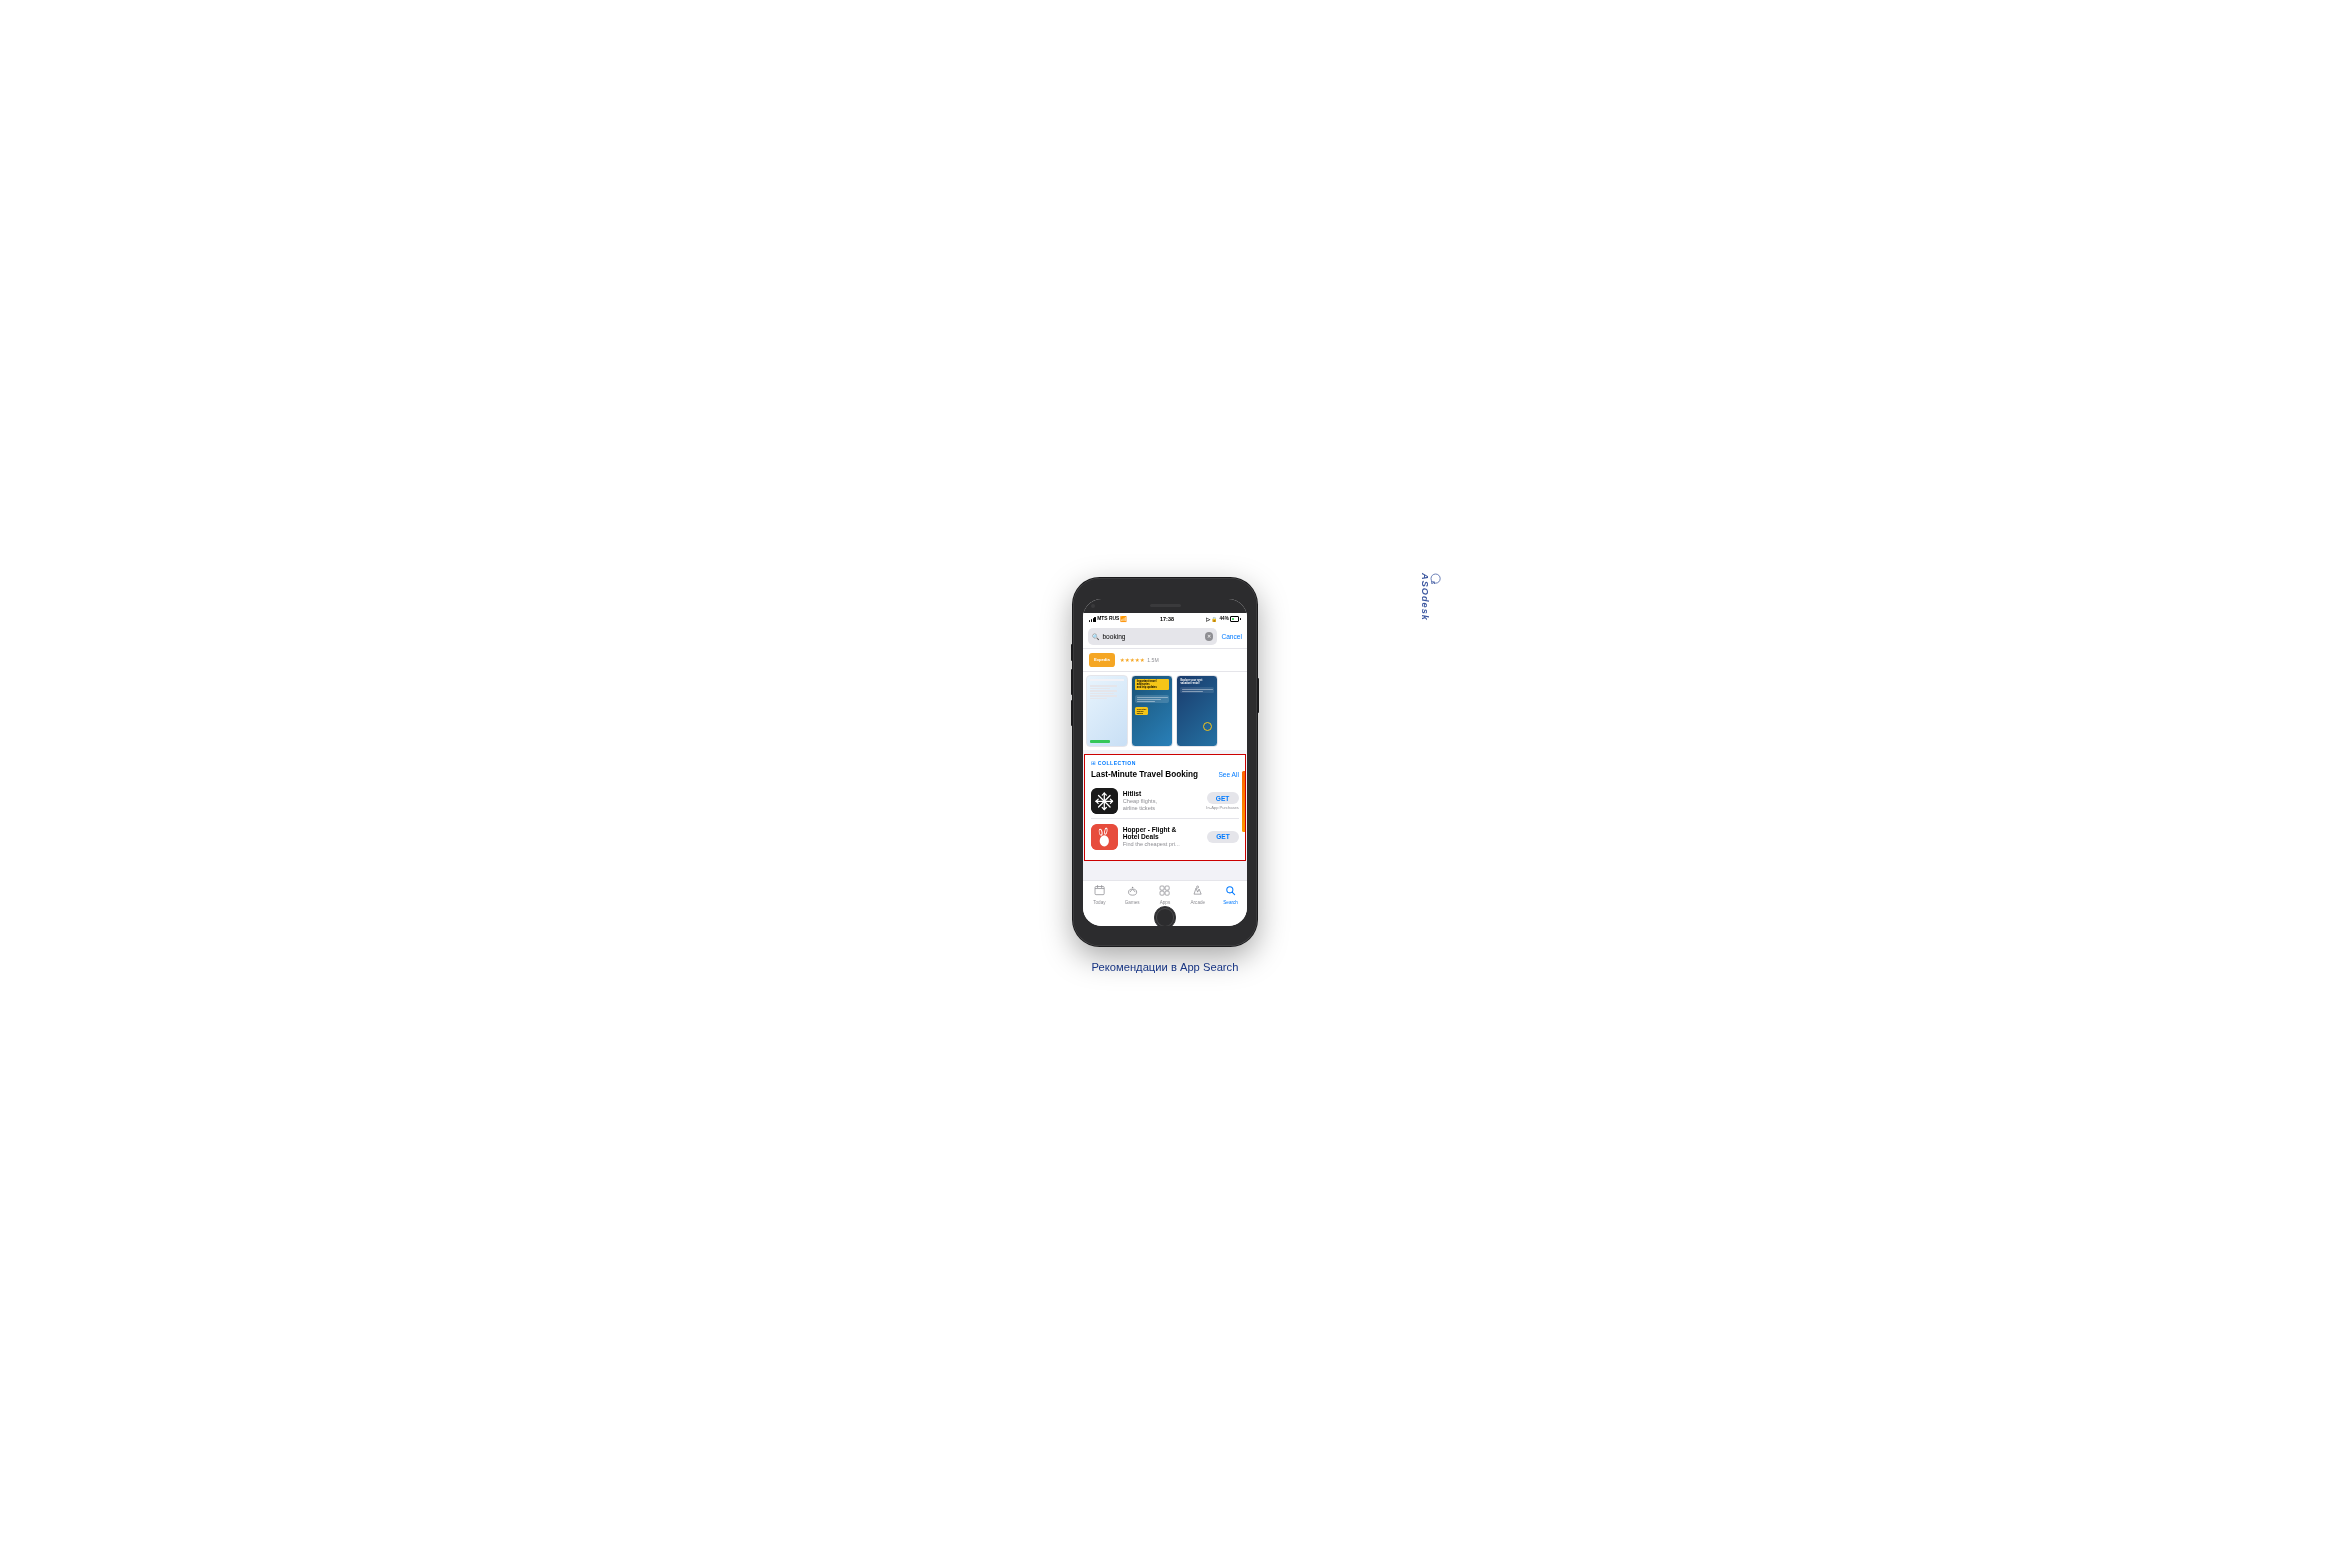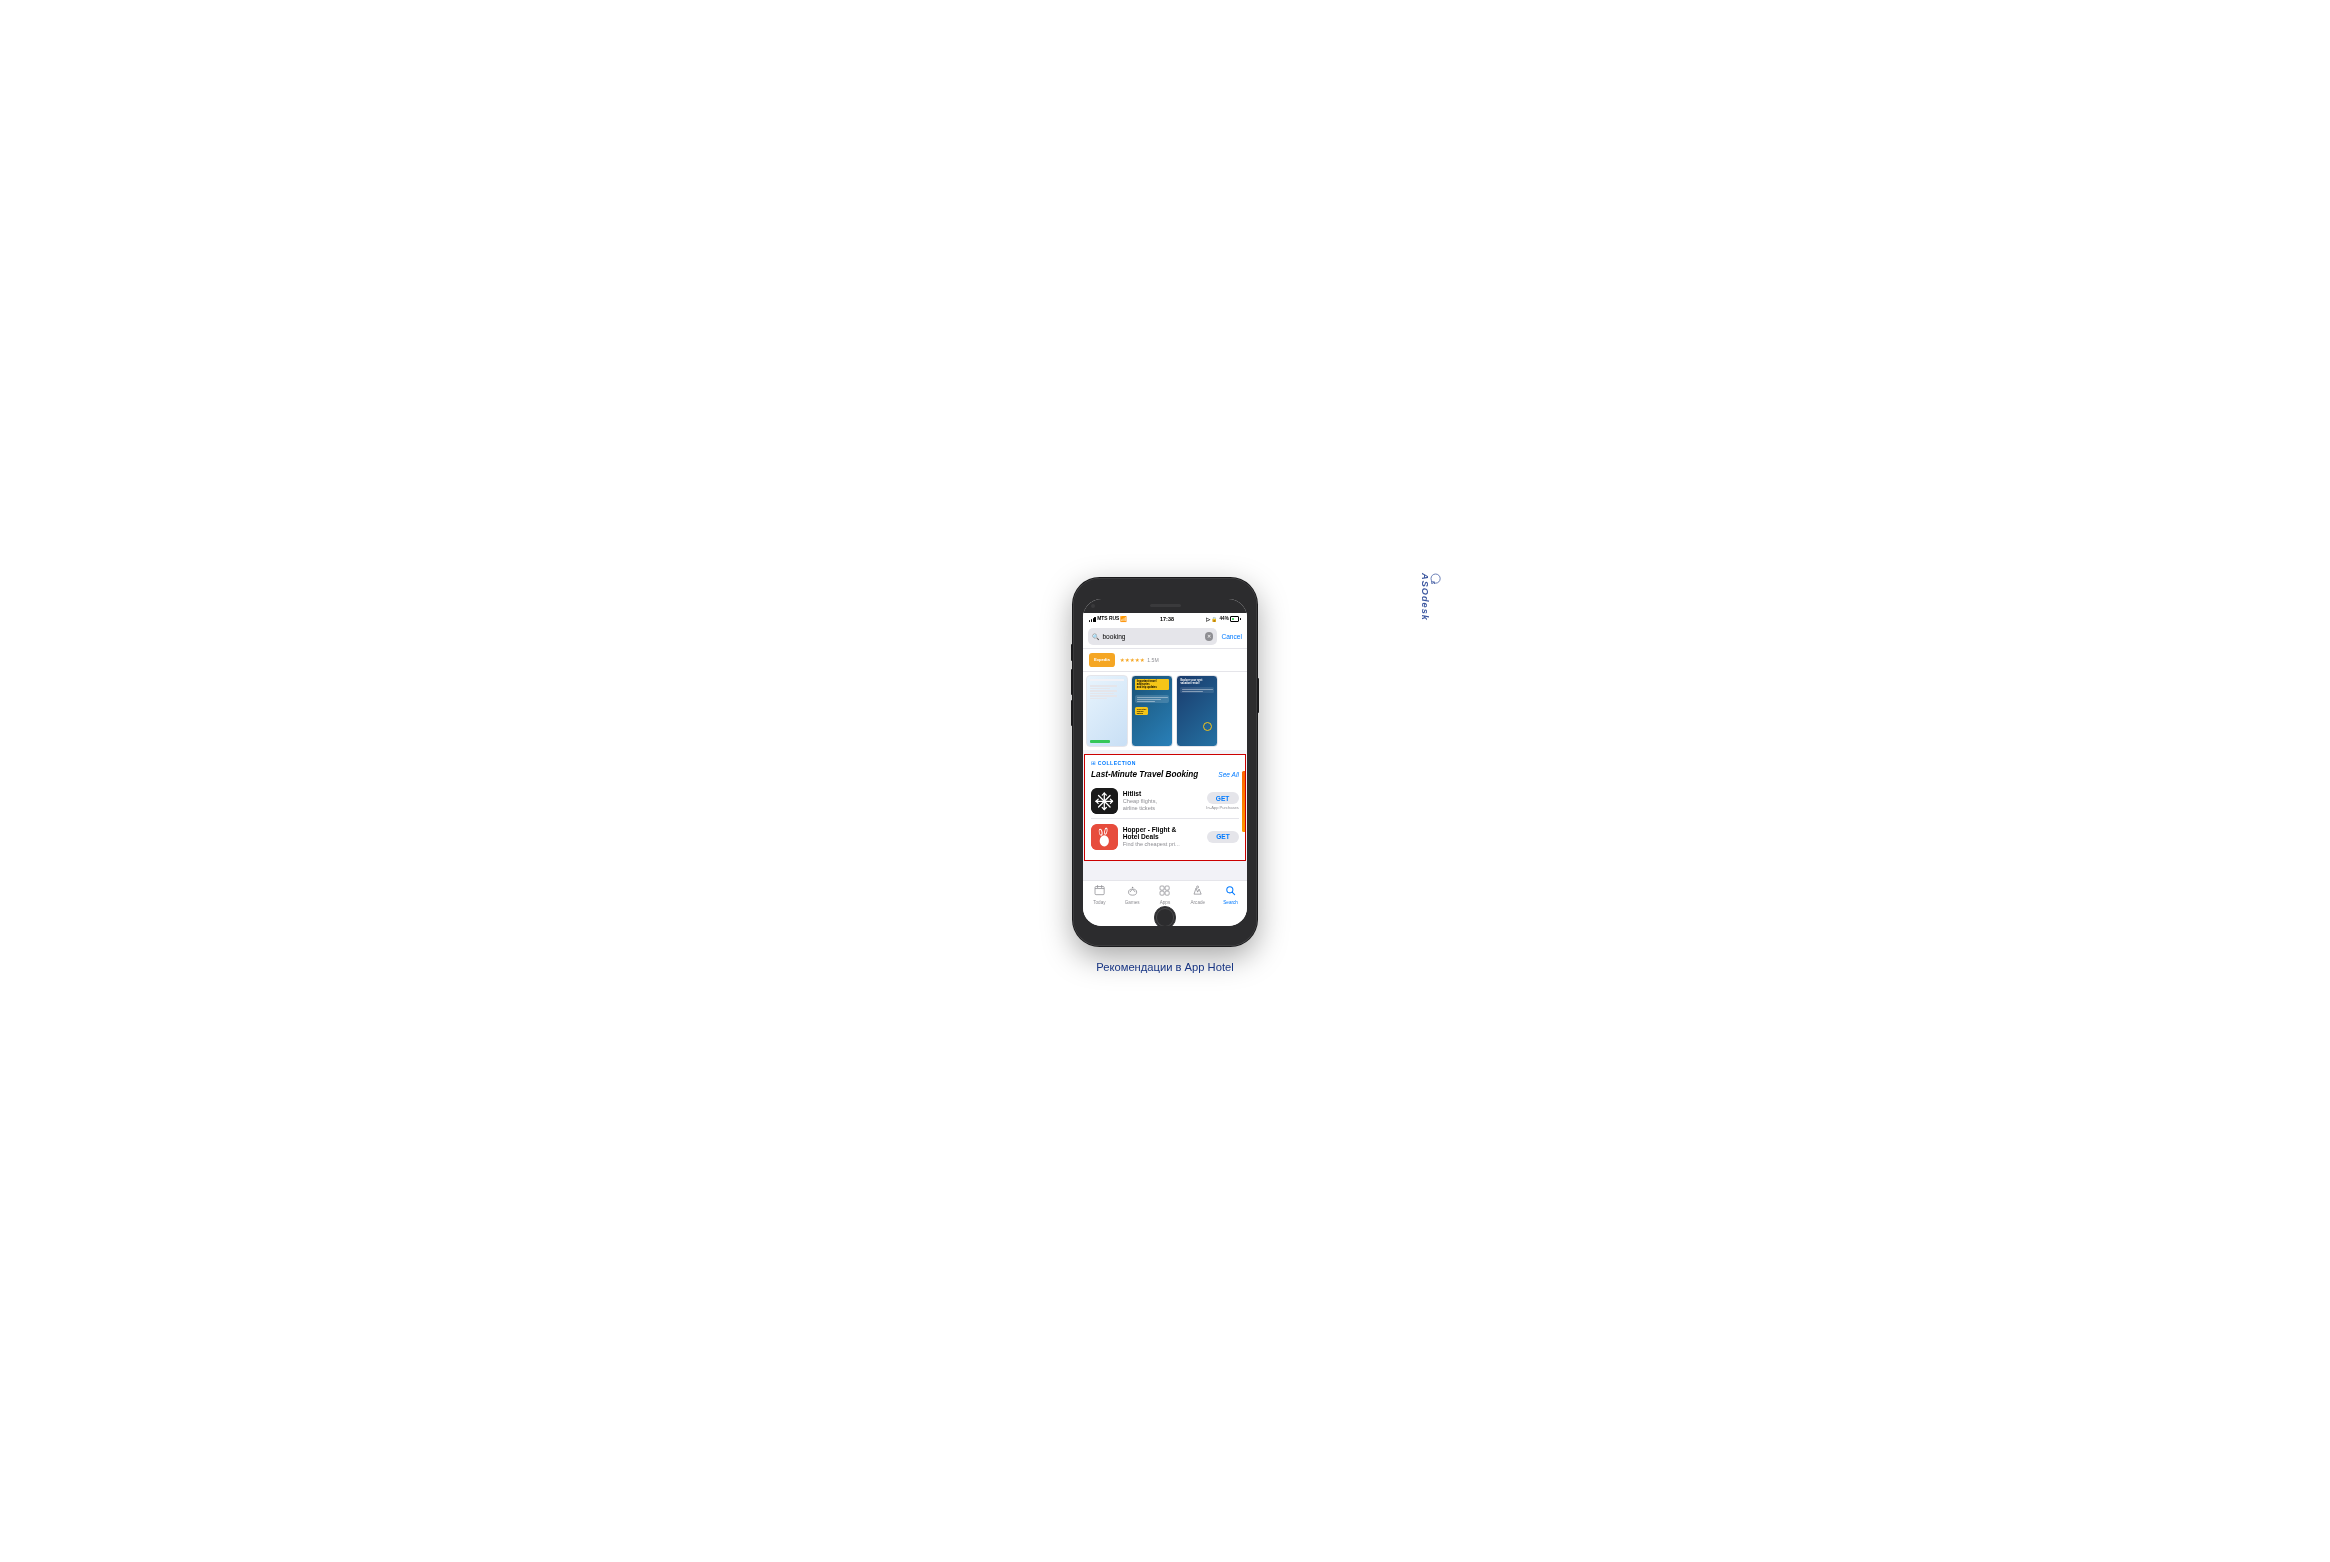--- a/index.html
+++ b/index.html
@@ -389,21 +389,20 @@
       font-weight: 600;
       letter-spacing: 0.5px;
       text-transform: uppercase;
     }
 
     .collection-title-row {
       display: flex;
       align-items: center;
       justify-content: space-between;
       margin-bottom: 5.1px;
-      font-style: italic;
     }
 
     .collection-title {
       font-size: 8.2px;
       font-weight: 700;
       color: #000;
     }
 
     .see-all-link {
       color: #007aff;
@@ -867,16 +866,16 @@
 
       <div class="home-indicator-area">
         <div class="home-btn">
           <div class="home-btn-inner"></div>
         </div>
       </div>
 
     </div>
   </div>
 
-  <div class="bottom-caption">Рекомендации в App Hotel</div>
+  <div class="bottom-caption">Рекомендации в App Search</div>
 
 </div>
 
 
 </body></html>

